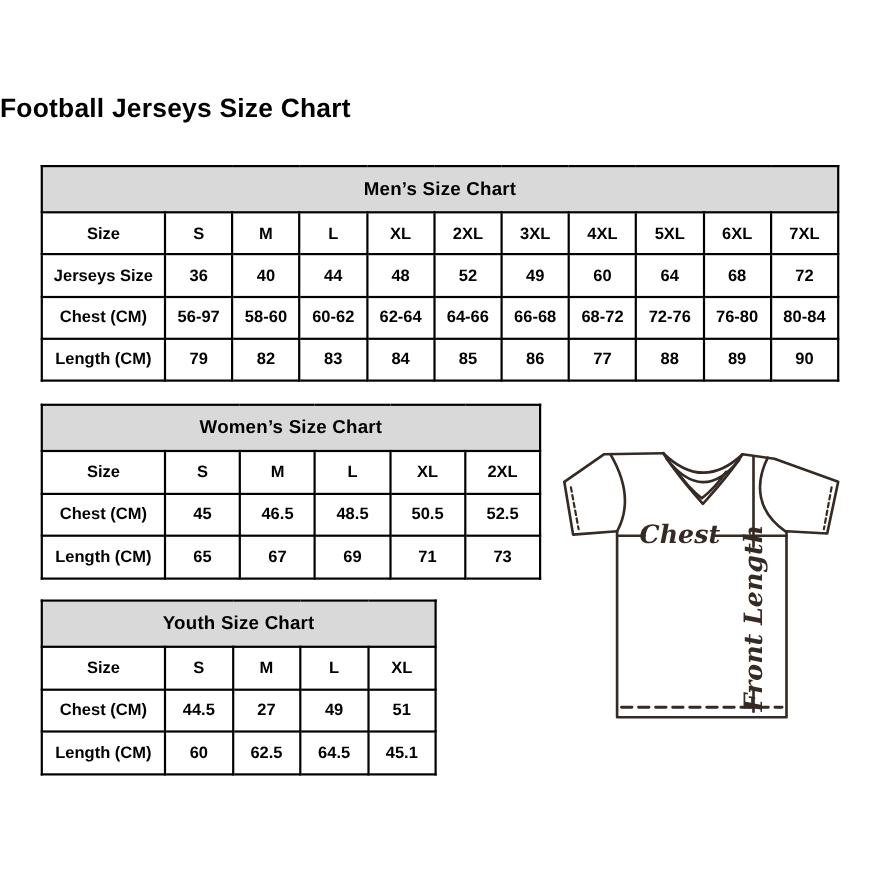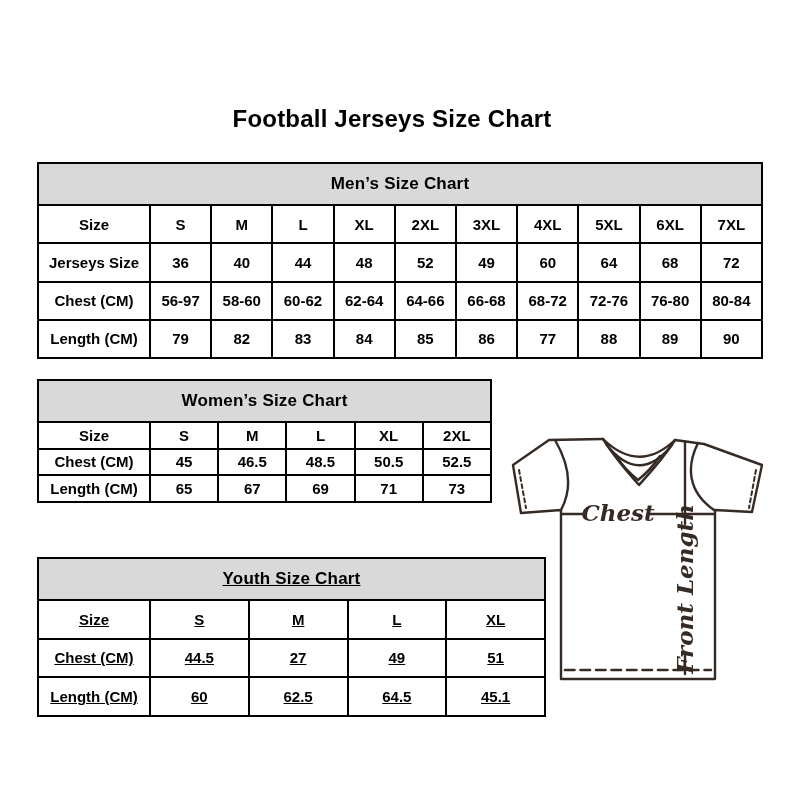--- a/index.html
+++ b/index.html
@@ -1,41 +1,41 @@
 <!DOCTYPE html>
 <html><head>
 <meta charset="utf-8">
 <style>
   html,body { margin:0; padding:0; background:#ffffff; }
   .canvas {
     position:relative; width:800px; height:800px; background:#ffffff;
     font-family:"Liberation Sans", sans-serif; color:#000; overflow:hidden;
   }
   .title {
-    position:absolute; top:105px; left:0; width:784px; margin:0;
-    text-align:center; font-size:24px; font-weight:bold; color:#000;
+    position:absolute; top:85px; left:0; width:784px; margin:0;
+    font-size:24px; font-weight:bold; color:#000;
     letter-spacing:0.2px;
   }
   table.chart {
     position:absolute; border-collapse:collapse; table-layout:fixed;
-    background:#fff; border:2px solid #737373;margin-top:12px;
+    background:#fff; border:2px solid #737373;
   }
   table.chart th, table.chart td {
     border:2px solid #000; font-weight:bold; font-size:15px;
     text-align:center; vertical-align:middle; padding:0; color:#000;
     overflow:hidden; white-space:nowrap;
   }
   table.chart tr.table-title th {
     background:#d9d9d9; font-size:17px; height:40px; letter-spacing:0.2px;
   }
   table.men   { left:37px; top:150px; width:726px; height:197px; }
-  table.women { left:37px; top:367px; width:455px; height:124px; }
-  table.youth { left:37px; top:545px; width:509px; height:160px;text-decoration:underline; }
+  table.women { left:37px; top:367px; width:455px; height:160px; }
+  table.youth { left:37px; top:545px; width:360px; height:160px; }
   col.c0 { width:112px; }
-  .jersey { position:absolute; left:495px; top:412px; width:285px; height:285px;text-decoration:underline; }
+  .jersey { position:absolute; left:495px; top:385px; width:285px; height:285px;text-decoration:underline; }
   .jersey svg { display:block; }
   .meas-label {
     font-family:"DejaVu Serif", serif;
     font-style:italic; font-weight:bold;
   }
 </style>
 </head>
 <body>
 
 <div class="canvas">

